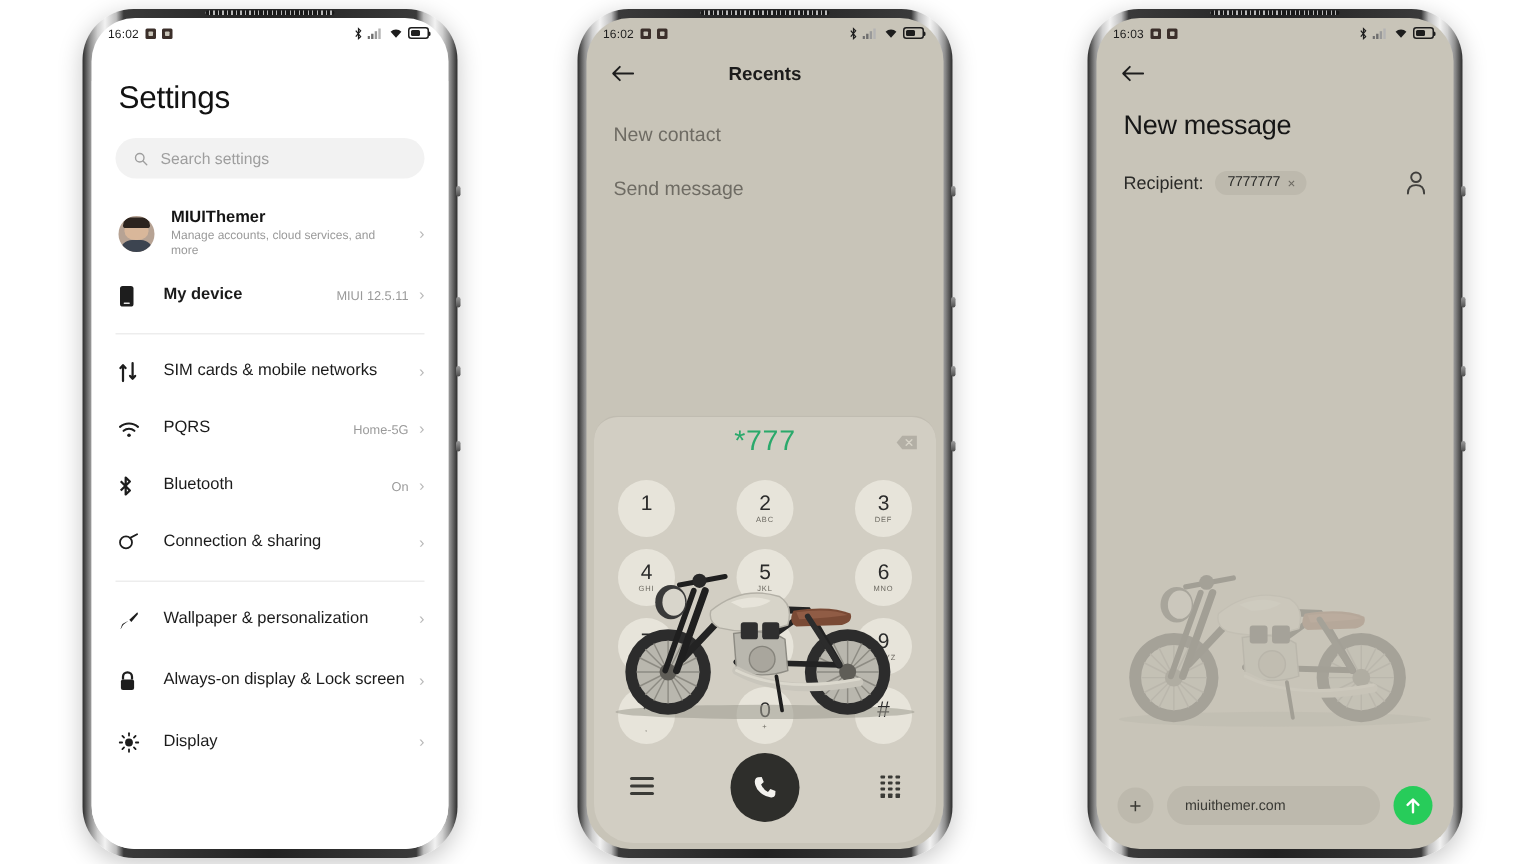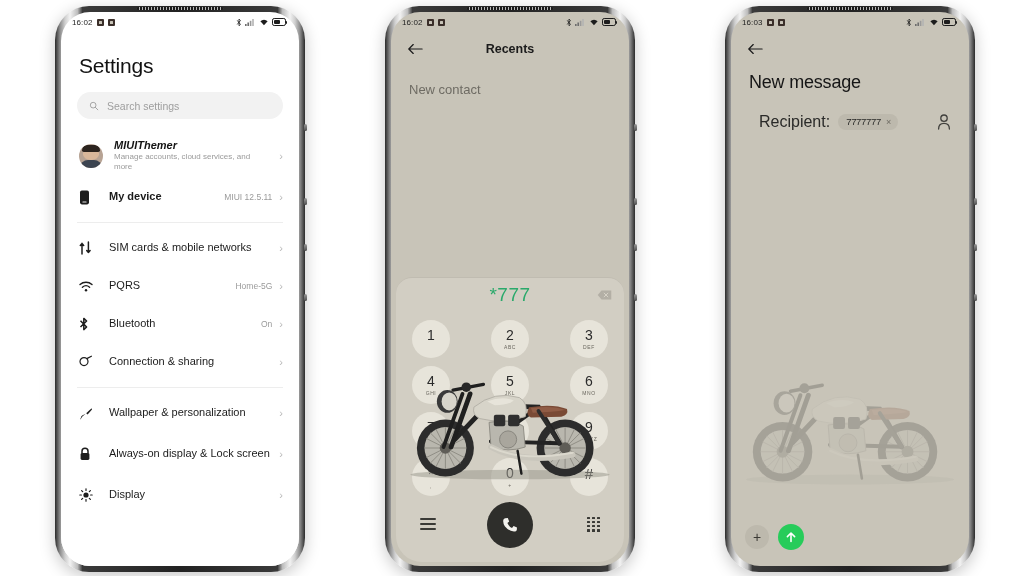--- a/index.html
+++ b/index.html
@@ -86,21 +86,21 @@
     width:24px;height:24px;border-radius:50%;flex:none;overflow:hidden;
     background:#b7a394; position:relative;
   }
   .avatar .face { position:absolute; left:4px; top:3px; width:16px; height:13px;
                   border-radius:50% 50% 45% 45%; background:#d9b79a; }
   .avatar .hair { position:absolute; left:3px; top:1.5px; width:18px; height:7px;
                   border-radius:9px 9px 3px 3px; background:#2c241f; }
   .avatar .body { position:absolute; left:1px; bottom:0; width:22px; height:8px;
                   border-radius:11px 11px 0 0; background:#3c4450; }
   .acct-text { flex:1; min-width:0; }
-  .acct-name { font-size:11px; font-weight:700; color:#151515;font-style:italic; }
+  .acct-name { font-size:11px; font-weight:700; color:#151515; }
   .acct-sub { font-size:8px; color:#9a9a9a; line-height:1.25; margin-top:1px; }
   .chev { color:#b9b9b9; font-size:11px; flex:none; }
 
   .row {
     display:flex; align-items:center; gap:0; height:38px; padding-left:2px;
   }
   .row .r-ico { width:30px; flex:none; display:flex; align-items:center; justify-content:flex-start; }
   .row .r-label { flex:1; font-size:11px; color:#1b1b1b; font-weight:400; line-height:1.25; }
   .row.bold .r-label { font-weight:700; }
   .row .r-value { font-size:8.5px; color:#9a9a9a; margin-right:7px; white-space:nowrap; }
@@ -154,21 +154,21 @@
   .hamburger { width:16px; height:12px; display:flex; flex-direction:column; justify-content:space-between; }
   .hamburger i { display:block; height:1.6px; background:#3a3a36; border-radius:1px; }
   .dots-grid { width:13px; height:15px; display:grid; grid-template-columns:repeat(3,1fr);
                grid-template-rows:repeat(4,1fr); gap:1.6px; }
   .dots-grid i { background:#3a3a36; border-radius:.5px; display:block; }
 
   
   .nm-head { padding: 10px 16px 0 16px; }
   .nm-title { font-size:18px; font-weight:400; color:#161616; margin: 12px 0 0 2px; letter-spacing:-.2px; }
   .recip-row { display:flex; align-items:center; gap:8px; margin: 20px 2px 0 2px; }
-  .recip-label { font-size:16px; color:#2a2a28;margin-left:10px; }
+  .recip-label { font-size:12px; color:#2a2a28; }
   .chip {
     background:#bdb9ad; border-radius:9px; padding: 2px 7px 3px 8px;
     display:flex; align-items:center; gap:5px;
   }
   .chip .cv { font-size:9.5px; color:#2a2a28; letter-spacing:-.3px; }
   .chip .cx { font-size:9px; color:#6d6a62; }
   .recip-spacer { flex:1; }
   .person-ico { width:14px; height:16px; opacity:.85; }
 
   .bike-watermark {
@@ -412,20 +412,21 @@
 
       <div class="recents-head">
         <svg class="back-arrow" viewBox="0 0 18 14">
           <path d="M17 7 H2 M7 2 L2 7 L7 12" fill="none" stroke="#1d1d1d" stroke-width="1.4" stroke-linecap="round" stroke-linejoin="round"></path>
         </svg>
         <div class="recents-title">Recents</div>
       </div>
 
       <div class="menu-list">
         <div class="menu-item">New contact</div>
+        <div class="menu-item">Send message</div>
       </div>
 
       <div class="dialpanel">
 
         <div class="num-display">
           <span class="num">*777</span>
           <svg class="del-btn" viewBox="0 0 20 14">
             <path d="M6 1 H19 V13 H6 L1 7 Z" fill="#8e8b82"></path>
             <path d="M9.5 4.5 L14.5 9.5 M14.5 4.5 L9.5 9.5" stroke="#ded9cd" stroke-width="1.3" stroke-linecap="round"></path>
           </svg>
@@ -690,20 +691,23 @@
           <circle cx="118" cy="96" r="9" fill="#a9a69d" stroke="#86847c" stroke-width="1"></circle>
           <path d="M100 104 Q132 122 186 112" stroke="#c9c6bc" stroke-width="6" fill="none" stroke-linecap="round"></path>
           <path d="M100 104 Q132 120 186 110" stroke="#e2dfd4" stroke-width="2" fill="none" stroke-linecap="round" opacity=".7"></path>
           <path d="M128 108 L132 132" stroke="#1f1f1f" stroke-width="2.6" stroke-linecap="round"></path>
           <path d="M150 66 L172 100" stroke="#2c2c2c" stroke-width="4" stroke-linecap="round"></path>
         </svg>
       </div>
 
       <div class="compose-bar">
         <div class="plus-btn">+</div>
+        <div class="msg-field">
+          <span>miuithemer.com</span>
+        </div>
         <div class="send-btn">
           <svg width="14" height="14" viewBox="0 0 14 14">
             <path d="M7 11.5 V3.2 M3.4 6.6 L7 3 L10.6 6.6" fill="none" stroke="#ffffff" stroke-width="1.6" stroke-linecap="round" stroke-linejoin="round"></path>
           </svg>
         </div>
       </div>
     </div>
   </div>
 
 </div>

